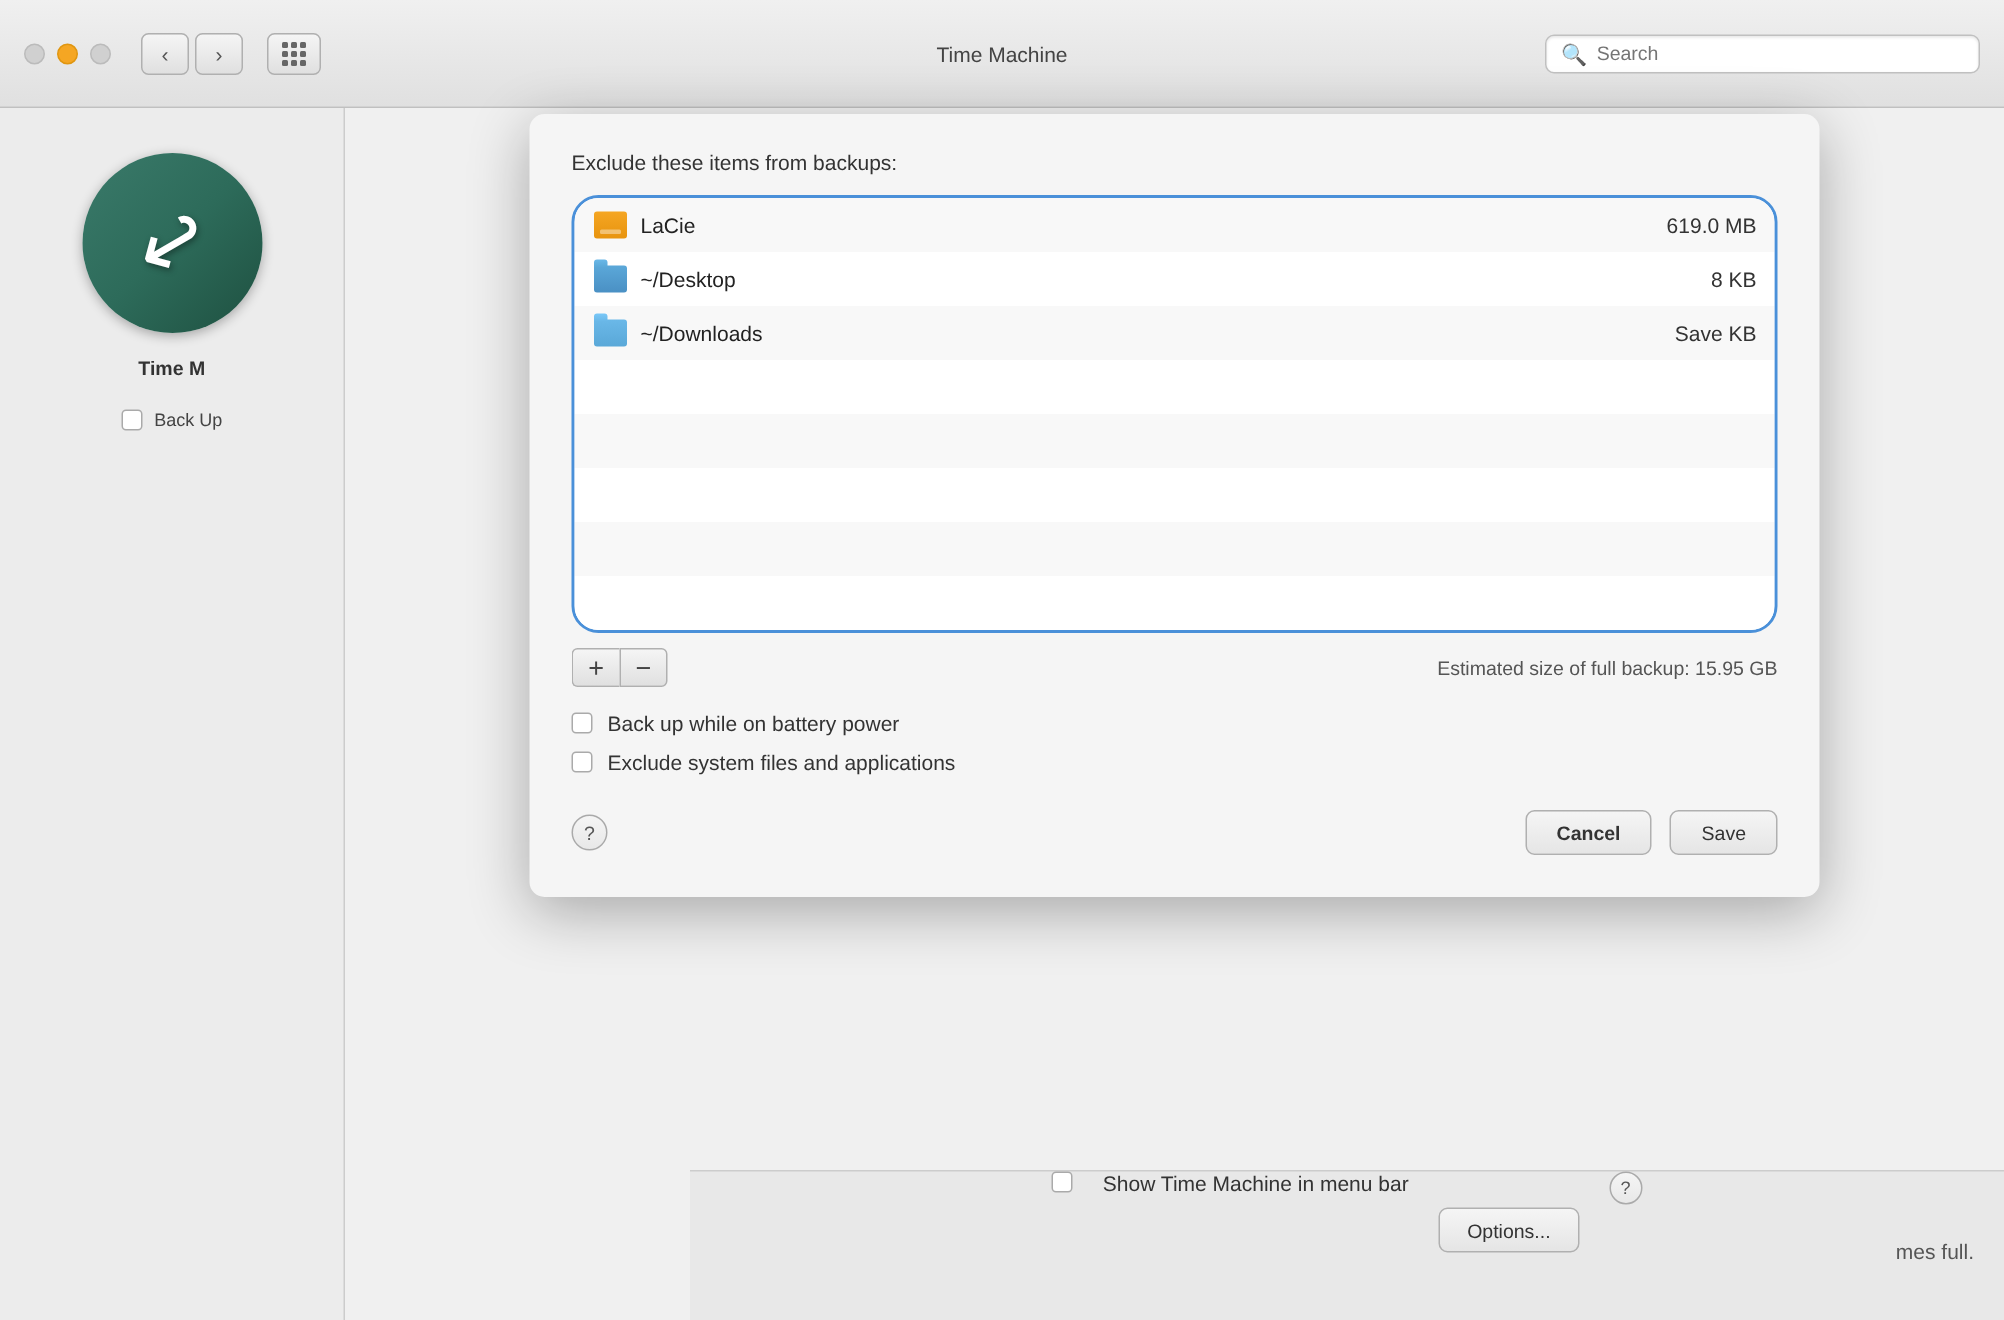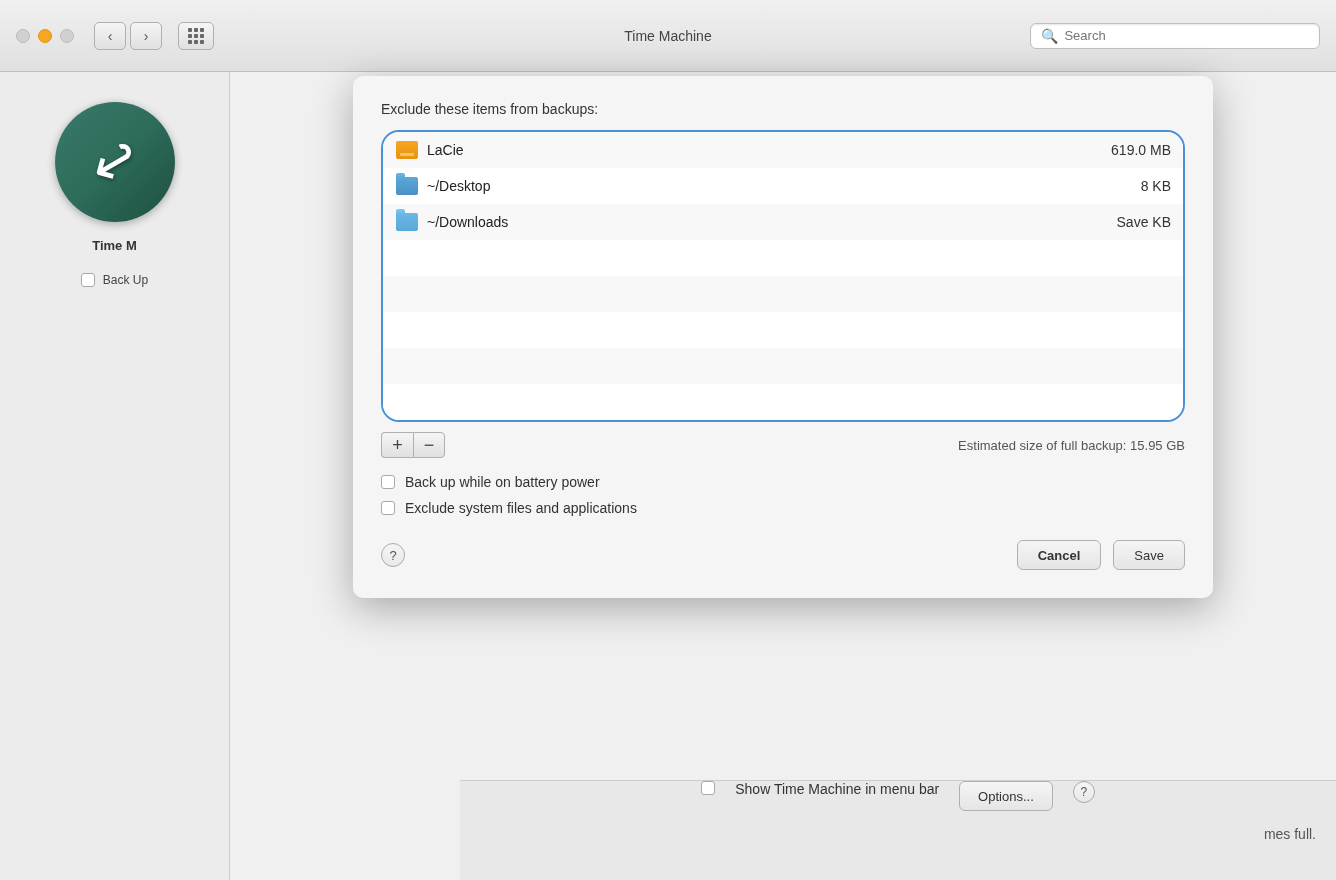--- a/index.html
+++ b/index.html
@@ -499,20 +499,21 @@
 
     .options-btn {
       height: 30px;
       padding: 0 18px;
       border-radius: 6px;
       font-size: 13px;
       cursor: pointer;
       border: 1px solid #b0b0b0;
       background: linear-gradient(to bottom, #f5f5f5, #e5e5e5);
       color: #333;
+      margin-top: 24px;
     }
 
     .help-btn-small {
       width: 22px;
       height: 22px;
       border-radius: 50%;
       border: 1px solid #aaa;
       background: linear-gradient(to bottom, #f5f5f5, #e8e8e8);
       font-size: 12px;
       color: #555;

